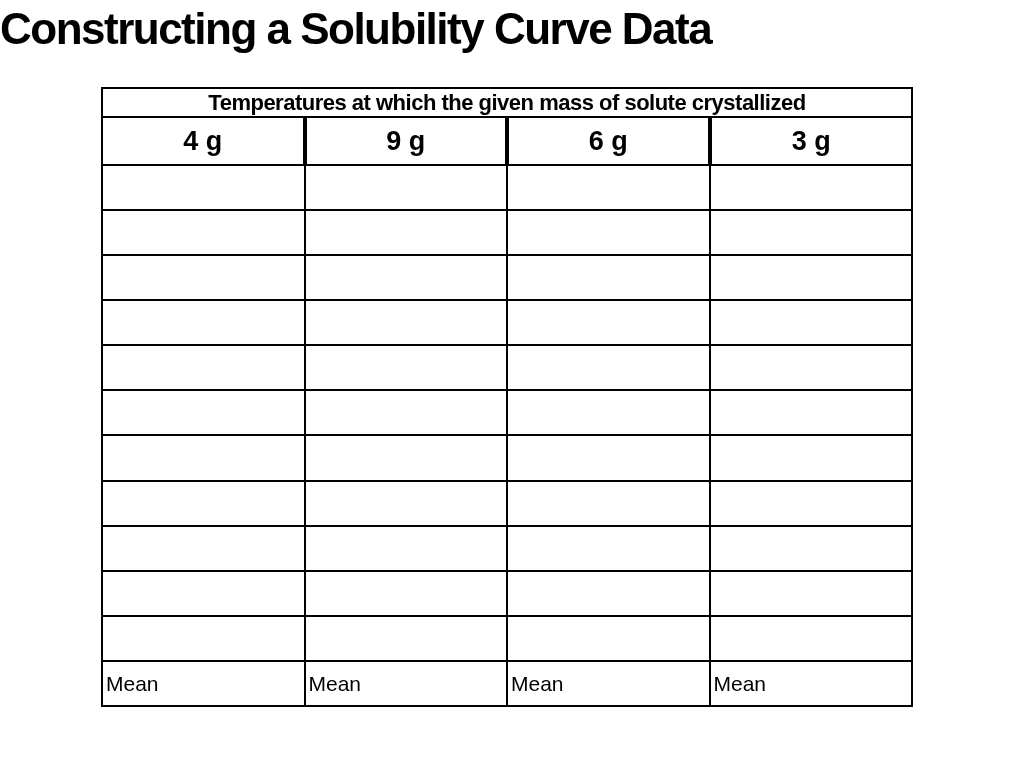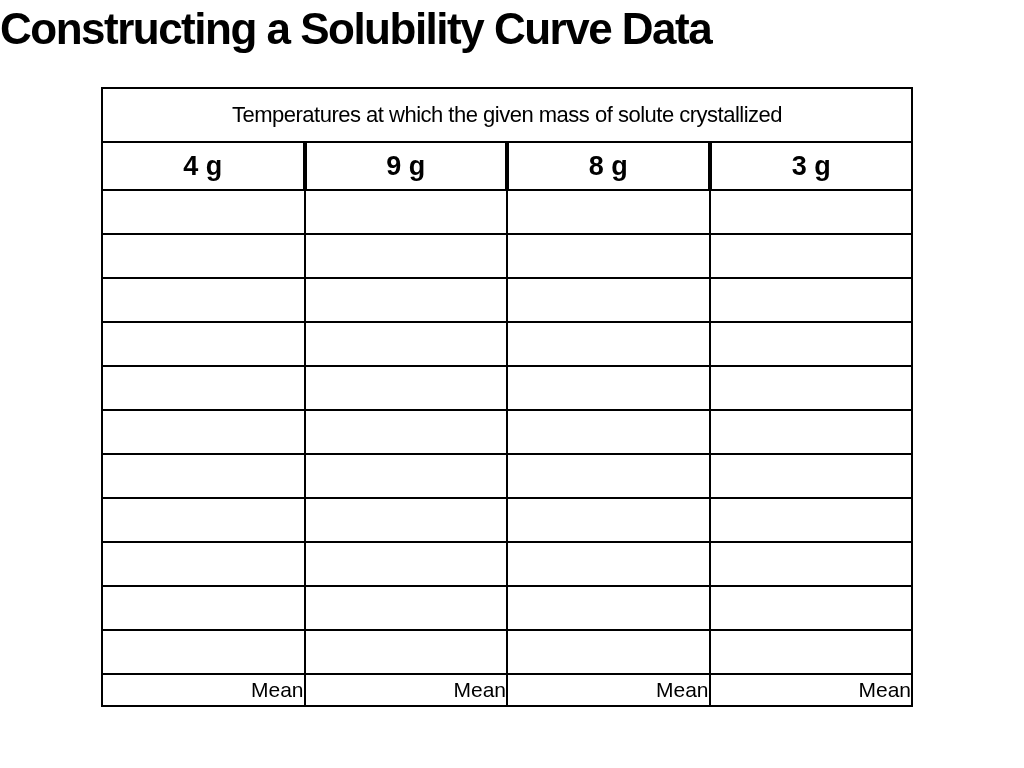--- a/index.html
+++ b/index.html
@@ -38,64 +38,64 @@
     table-layout: fixed;
     background: #ffffff;
   }
   table.data-table th,
   table.data-table td {
     border: 2px solid #000000;
     padding: 0;
     background: #ffffff;
   }
   tr.caption-row th {
-    height: 54px;
+    height: 29px;
     font-size: 22px;
-    font-weight: 400;
+    font-weight: 700;
     text-align: center;
     vertical-align: middle;
     letter-spacing: -0.5px;
   }
   tr.col-header-row th {
     height: 48px;
     font-size: 27px;
     font-weight: 700;
     text-align: center;
     vertical-align: middle;
     border-left-width: 4px;
     border-right-width: 4px;
   }
   tr.col-header-row th:first-child { border-left-width: 2px; }
   tr.col-header-row th:last-child  { border-right-width: 2px; }
   tbody tr.empty-row td {
     height: 43px;
   }
   tr.mean-row td {
-    height: 32px;
+    height: 45px;
     font-size: 21px;
     font-weight: 400;
-    text-align: right;
+    text-align: left;
     vertical-align: middle;
     padding-left: 3px;
   }
 </style>
 </head>
 <body>
 
 <div class="slide-title">Constructing a Solubility Curve Data</div>
 
 <table class="data-table">
   <thead>
     <tr class="caption-row">
       <th colspan="4">Temperatures at which the given mass of solute crystallized</th>
     </tr>
     <tr class="col-header-row">
         <th>4 g</th>
         <th>9 g</th>
-        <th>8 g</th>
+        <th>6 g</th>
         <th>3 g</th>
       </tr>
   </thead>
   <tbody>
       <tr class="empty-row">
         <td></td>
         <td></td>
         <td></td>
         <td></td>
       </tr>

